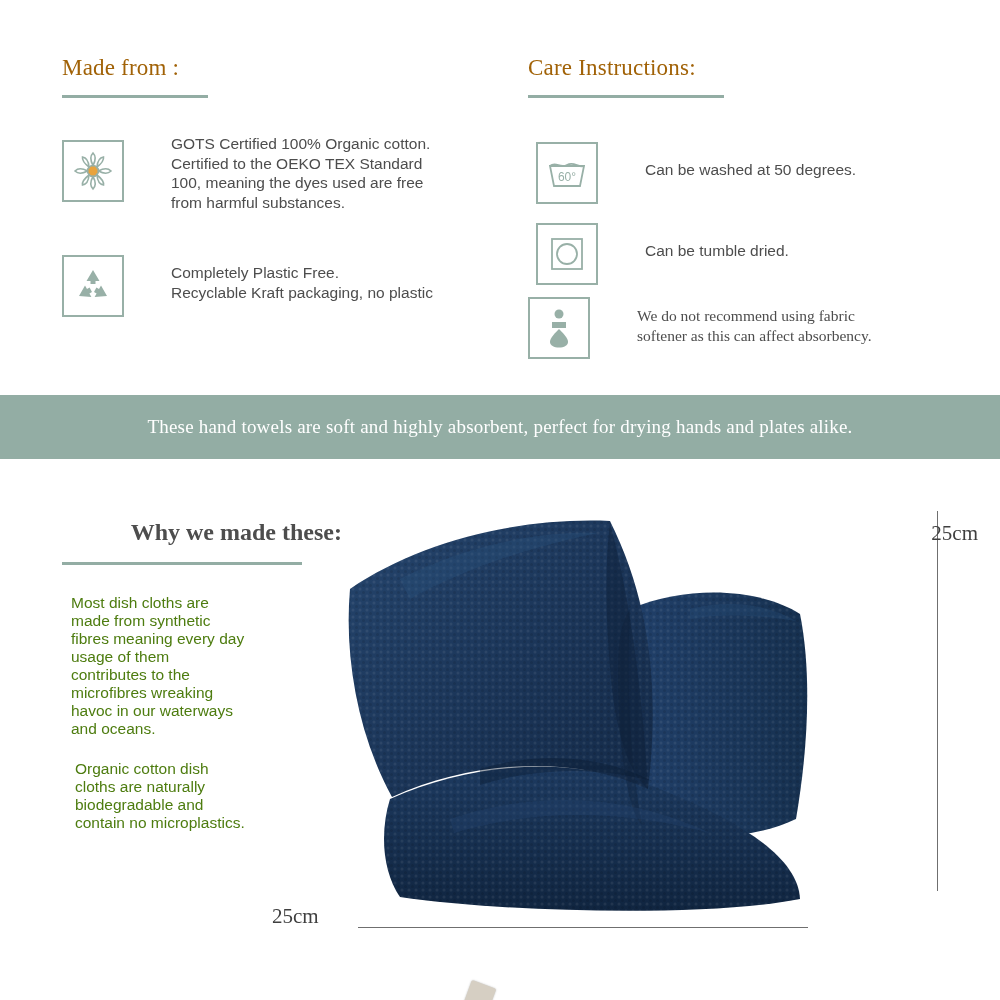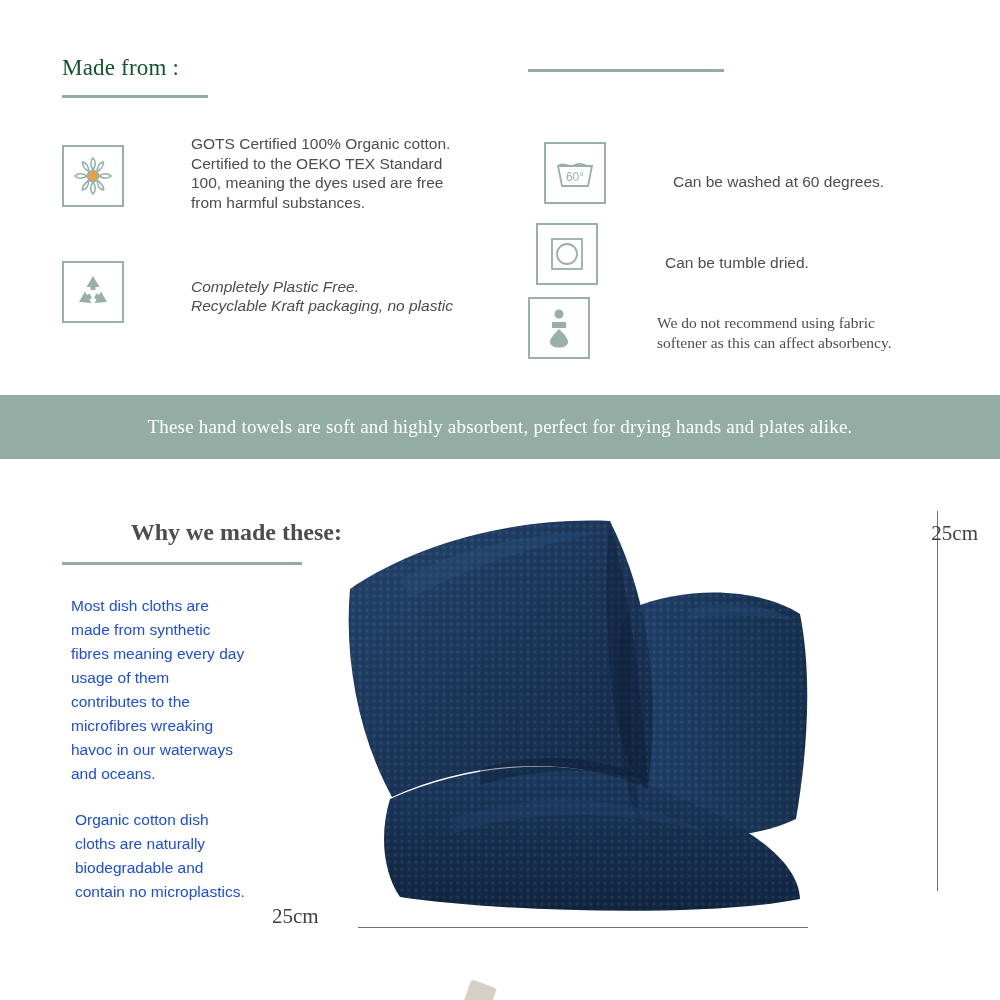--- a/index.html
+++ b/index.html
@@ -33,38 +33,37 @@
   .col-care {
     position: absolute;
     left: 528px;
     top: 55px;
     width: 450px;
   }
 
   .sec-title {
     font-family: "Liberation Serif", serif;
     font-size: 23px;
-    color: #14532d;
+    color: #a16207;
     letter-spacing: 0.2px;
     font-weight: 400;
     margin: 0;
   }
   .rule {
     height: 3px;
     background: #93ada4;
     margin-top: 14px;
   }
   .rule.made { width: 146px; }
   .rule.care { width: 196px; }
   .rule.why  { width: 240px; background:#93ada4; height:3px; }
 
   .item {
     display: flex;
-    align-items: center;
-    gap: 20px;
+    align-items: flex-start;
   }
   .icon-box {
     width: 62px;
     height: 62px;
     border: 2px solid #98b0a7;
     box-sizing: border-box;
     flex: 0 0 62px;
     display: flex;
     align-items: center;
     justify-content: center;
@@ -73,25 +72,25 @@
   .item-text {
     font-size: 15.5px;
     line-height: 19.5px;
     color: #4d4d4d;
     white-space: pre-line;
   }
 
   
   .made-item-1 { position: absolute; left: 0px; top: 85px; }
   .made-item-1 .item-text { margin-left: 47px; margin-top: -6px; }
-  .made-item-2 { position: absolute; left: 0px; top: 206px; font-style: italic; }
+  .made-item-2 { position: absolute; left: 0px; top: 200px; }
   .made-item-2 .item-text { margin-left: 47px; margin-top: 8px; }
 
   
-  .care-item-1 { position: absolute; left: 8px; top: 87px; padding-left: 8px; }
+  .care-item-1 { position: absolute; left: 0px; top: 87px; padding-left: 8px; }
   .care-item-1 .item-text { margin-left: 47px; margin-top: 18px; }
   .care-item-2 { position: absolute; left: 8px; top: 168px; }
   .care-item-2 .item-text { margin-left: 47px; margin-top: 18px; }
   .care-item-3 { position: absolute; left: 0px; top: 242px; }
   .care-item-3 .item-text { margin-left: 47px; margin-top: 9px; font-family: Liberation Serif, serif; }
 
   
   .banner {
     position: absolute;
     top: 395px; left: 0;
@@ -125,22 +124,22 @@
   }
   .why-title {
     font-family: "Liberation Serif", serif;
     font-size: 24px;
     color: #4d4d4d;
     margin: 0;
     text-align: right;
   }
   .why-para {
     font-size: 15.5px;
-    line-height: 24px;
-    color: #1d4ed8;
+    line-height: 18px;
+    color: #4d7c0f;
     margin: 0;
     white-space: pre-line;
     width: 215px;
   }
   .why-para.p1 { margin-top: 29px; margin-left: 9px; }
   .why-para.p2 { margin-top: 22px; margin-left: 13px; }
 
   
   .dim-right-label {
     position: absolute;
@@ -246,31 +245,32 @@
             <path d="M35 31 L22.6 31.9 L24.6 28.4 L22 27 L24.4 22.6 L27 24 L29 20.5 Z"></path>
           </g>
         </svg>
       </div>
       <div class="item-text">Completely Plastic Free.
 Recyclable Kraft packaging, no plastic</div>
     </div>
   </div>
 
   <div class="col-care">
+    <h2 class="sec-title">Care Instructions:</h2>
     <div class="rule care"></div>
 
     <div class="item care-item-1">
       <div class="icon-box">
         <svg width="46" height="40" viewBox="0 0 46 40" aria-hidden="true">
           <path d="M6 13 L40 13 L36 33 L10 33 Z" fill="none" stroke="#98b0a7" stroke-width="1.8"></path>
           <path d="M6 13 C12 8 16 16 23 12 C30 8 34 15 40 13" fill="none" stroke="#98b0a7" stroke-width="1.8"></path>
           <text x="23" y="28" font-family="Liberation Sans, sans-serif" font-size="12" fill="#98b0a7" text-anchor="middle">60°</text>
         </svg>
       </div>
-      <div class="item-text">Can be washed at 60 degrees.</div>
+      <div class="item-text">Can be washed at 50 degrees.</div>
     </div>
 
     <div class="item care-item-2">
       <div class="icon-box">
         <svg width="40" height="40" viewBox="0 0 40 40" aria-hidden="true">
           <rect x="5" y="5" width="30" height="30" fill="none" stroke="#98b0a7" stroke-width="1.8"></rect>
           <circle cx="20" cy="20" r="10" fill="none" stroke="#98b0a7" stroke-width="1.8"></circle>
         </svg>
       </div>
       <div class="item-text">Can be tumble dried.</div>

